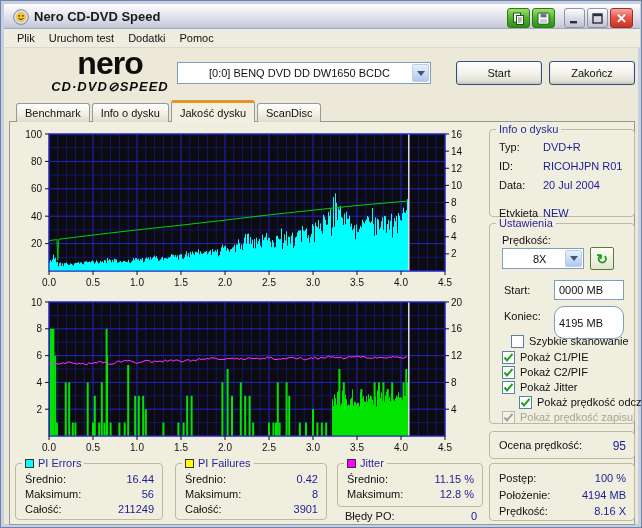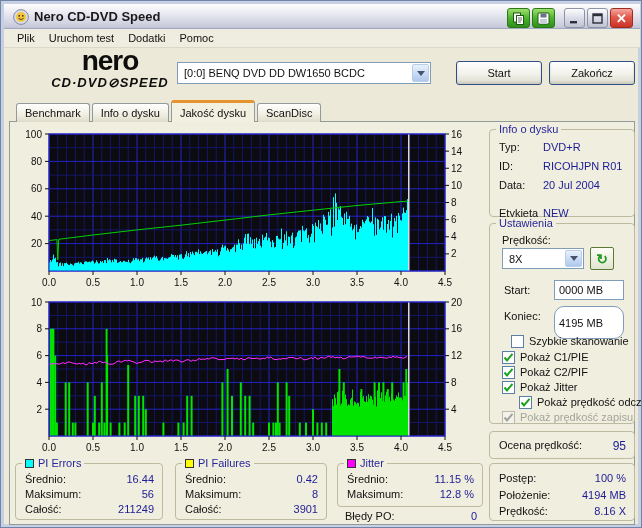--- a/index.html
+++ b/index.html
@@ -17,24 +17,24 @@
     background:linear-gradient(#FDFDFD,#D8D9E5 55%,#C0C2D2);display:flex;align-items:center;justify-content:center;cursor:default;}
   .tb-green{background:linear-gradient(#9FE06B,#4EB32E 50%,#2F8F1B);border:1px solid #2A7A1A;}
   .tb-close{background:linear-gradient(#F5A8A0,#E25A4D 45%,#C93325);border:1px solid #9E2B1E;
     color:#fff;font-weight:bold;font-size:13px;line-height:1;}
   
   .menubar{position:absolute;left:3px;top:28px;width:636px;height:19px;
     background:#EFEDE0;border-bottom:1px solid #DCD9C8;display:flex;align-items:center;padding-left:6px;}
   .menu-item{font-size:11px;color:#111;padding:2px 7px;}
   
   .logo{position:absolute;left:14px;top:46px;width:190px;text-align:center;line-height:1;}
-  .logo-nero{font-size:28px;font-weight:bold;letter-spacing:-1px;color:#0D0D0D;}
+  .logo-nero{font-size:32px;font-weight:bold;letter-spacing:-1px;color:#0D0D0D;}
   .logo-sub{font-size:13px;font-weight:bold;font-style:italic;color:#0D0D0D;letter-spacing:1px;margin-top:1px;}
   .combo{position:absolute;background:#fff;border:1px solid #7F9DB9;display:flex;align-items:center;}
-  .combo-drive{left:176px;top:61px;width:254px;height:22px;}
+  .combo-drive{left:176px;top:61px;width:254px;height:22px;padding-left:25px;}
   .combo-text{flex:1;font-size:11px;color:#111;padding-left:6px;white-space:nowrap;overflow:hidden;}
   .combo-arrow{width:17px;align-self:stretch;margin:1px;border:1px solid #B9CDE8;border-radius:2px;
     background:linear-gradient(#E9F1FB,#CCDDF5 50%,#AFC8EC);display:flex;align-items:center;justify-content:center;}
   .combo-arrow:after{content:"";border:4px solid transparent;border-top:5px solid #44536E;margin-top:4px;}
   .xp-btn{position:absolute;height:24px;border:1px solid #2F4E83;border-radius:3px;
     background:linear-gradient(#FFFFFF,#F2F1EA 55%,#DCDACD);font-size:11px;color:#111;
     display:flex;align-items:center;justify-content:center;box-shadow:inset 0 -2px 2px #CFCDBE;}
   
   .tabs{position:absolute;left:15px;top:99px;height:22px;display:flex;align-items:flex-end;z-index:3;}
   .tab{height:19px;padding:0 8px;margin-right:2px;font-size:11px;color:#111;
@@ -924,21 +924,21 @@
       </div>
     <div class="row" style="top:77px;">
         <span class="kv-label">Etykieta</span>
         <span class="kv-val2">NEW</span>
       </div>
   </div>
 
   <div class="gb" style="left:488px;top:222px;width:146px;height:201px;">
     <span class="gb-title">Ustawienia</span>
     <span class="slabel" style="left:12px;top:10px;">Prędkość:</span>
-    <div class="combo" style="left:12px;top:24px;width:82px;height:21px;">
+    <div class="combo" style="left:12px;top:24px;width:82px;height:21px;padding-left:24px;">
       <span class="combo-text">8X</span>
       <span class="combo-arrow"></span>
     </div>
     <div class="refresh-btn" style="left:100px;top:23px;">
       <span>↻</span>
     </div>
     <span class="slabel" style="left:14px;top:60px;">Start:</span>
     <input class="sinput" style="left: 64px; top: 56px; width: 70px; height: 20px;" readonly="" value="0000 MB">
     <span class="slabel" style="left:14px;top:86px;">Koniec:</span>
     <input class="sinput" style="left: 64px; top: 82px; width: 70px; height: 33px; border-radius: 10px;" readonly="" value="4195 MB">

